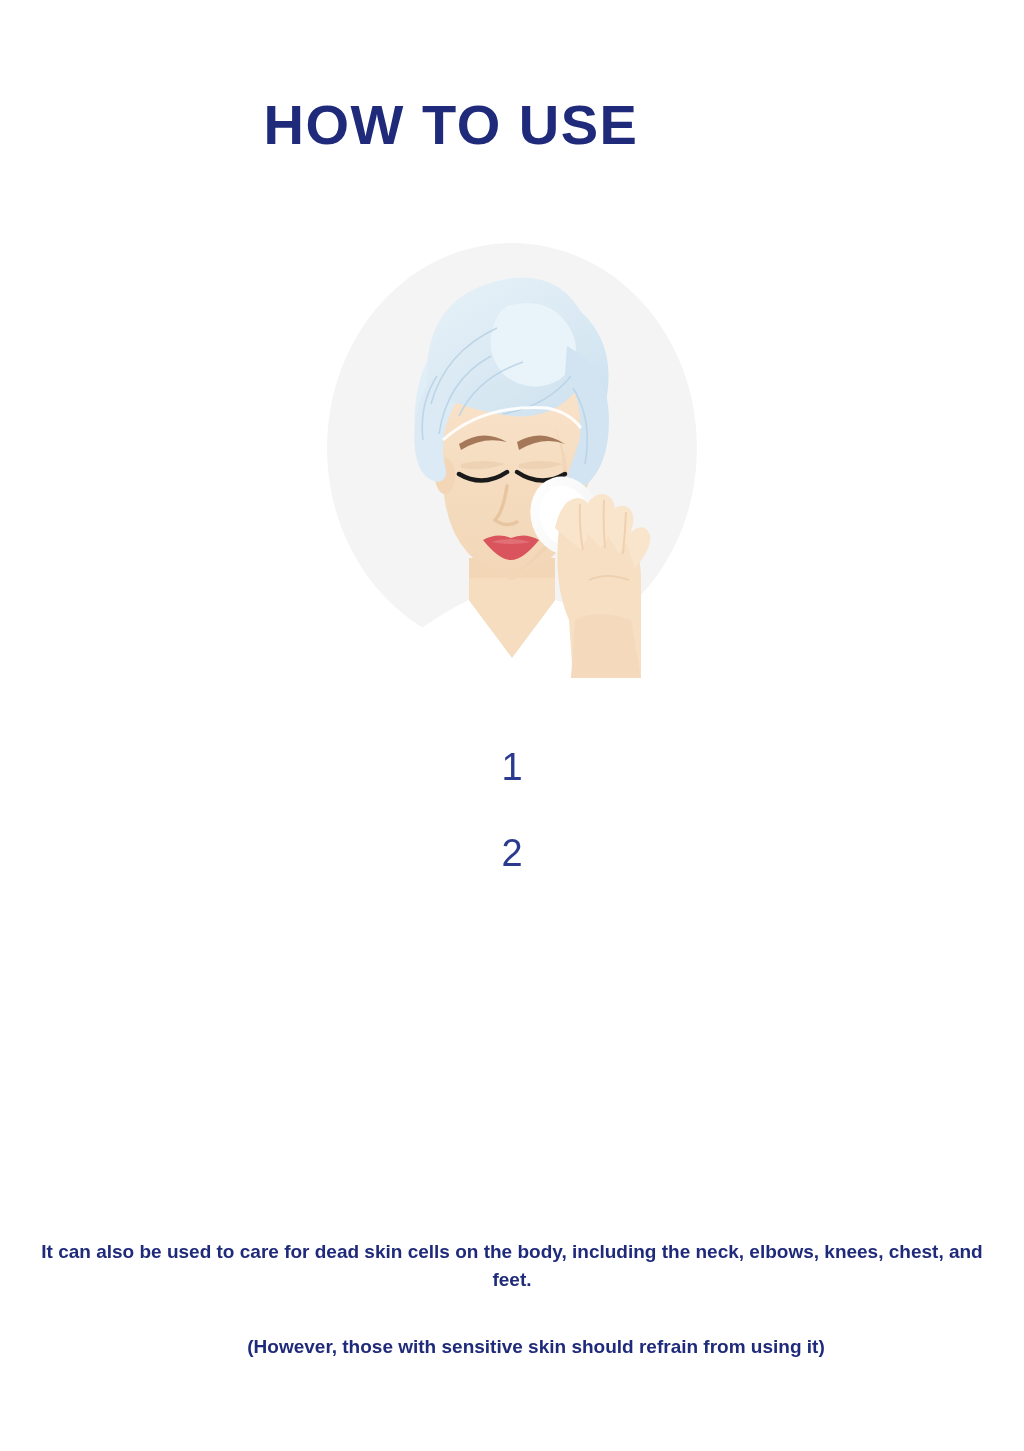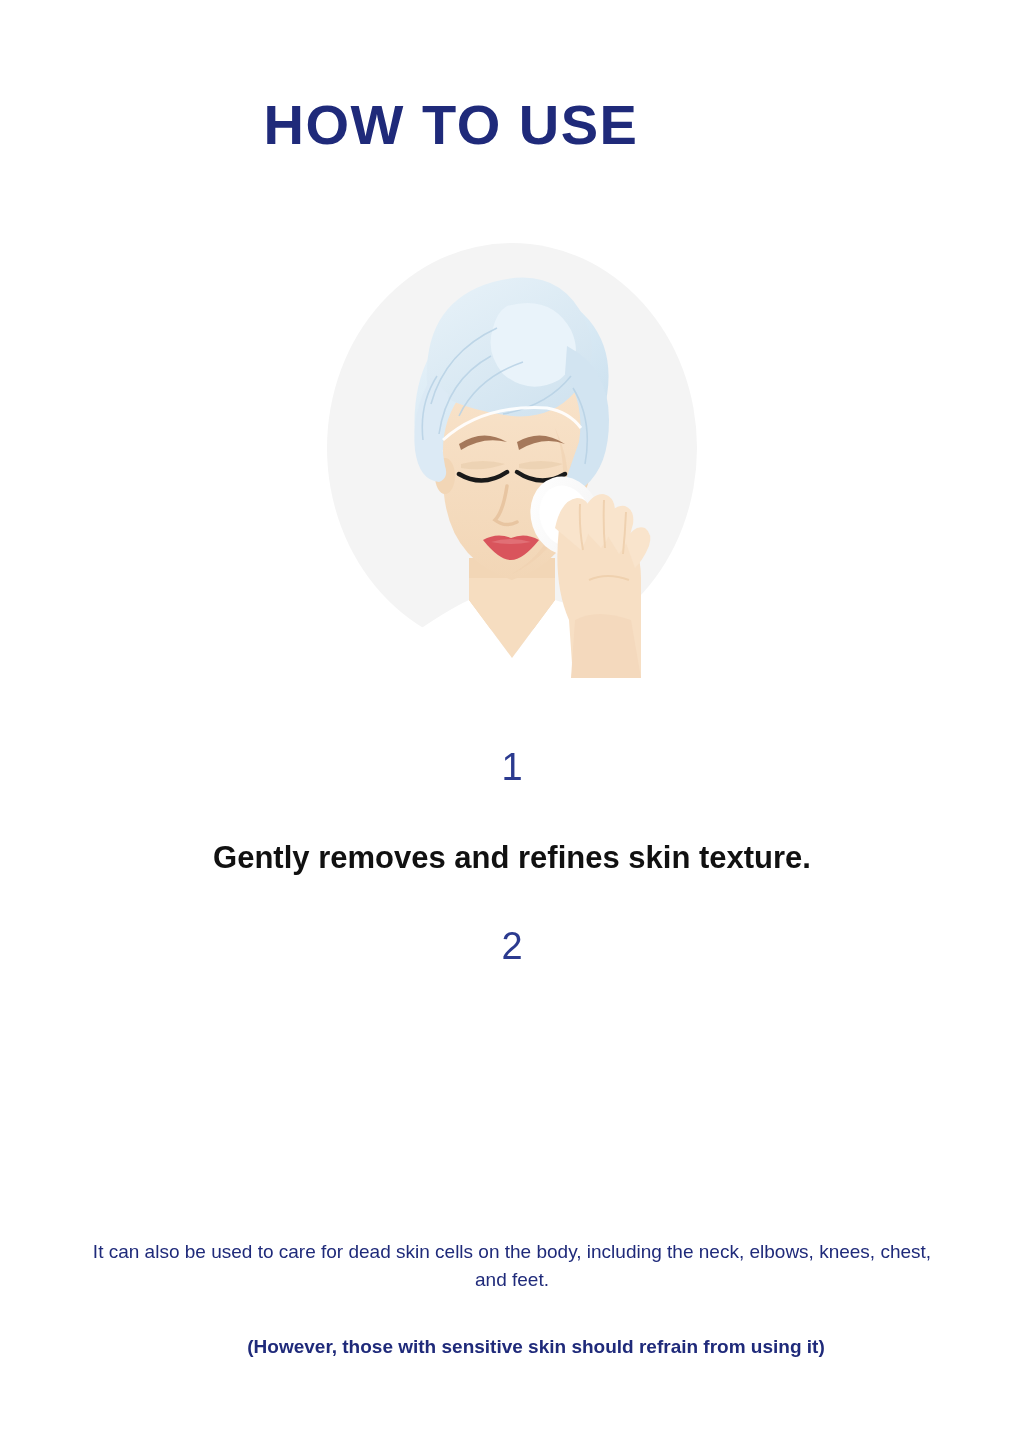--- a/index.html
+++ b/index.html
@@ -88,24 +88,24 @@
   
   .notes {
     position: absolute;
     top: 1238px;
     left: 0;
     width: 1024px;
   }
   .note-primary {
     text-align: center;
     font-size: 19px;
-    font-weight: 400;
+    font-weight: 700;
     color: #1f2a7a;
     line-height: 1.45;
-    padding: 0 80px;
+    padding: 0 40px;
   }
   .note-secondary {
     margin-top: 40px;
     text-align: center;
     font-size: 19px;
     font-weight: 700;
     color: #1f2a7a;
     line-height: 1.45;
     padding: 0 80px;
     margin-left: 48px;
@@ -220,21 +220,20 @@
 
       <path d="M278 392 Q300 380 334 392 L344 450 L274 450 Z" fill="#f4d9bd"></path>
     </svg>
   </div>
 
   <div class="steps">
 
     <div class="step-number step1-number">1</div>
 
 
-    <div class="tagline">Gently removes and refines skin texture.</div>
 
     <div class="step-number step2-number">2</div>
 
   </div>
 
   <div class="notes">
     <div class="note-primary">It can also be used to care for dead skin cells on the body, including the neck, elbows, knees, chest, and feet.</div>
     <div class="note-secondary">(However, those with sensitive skin should refrain from using it)</div>
   </div>
 

